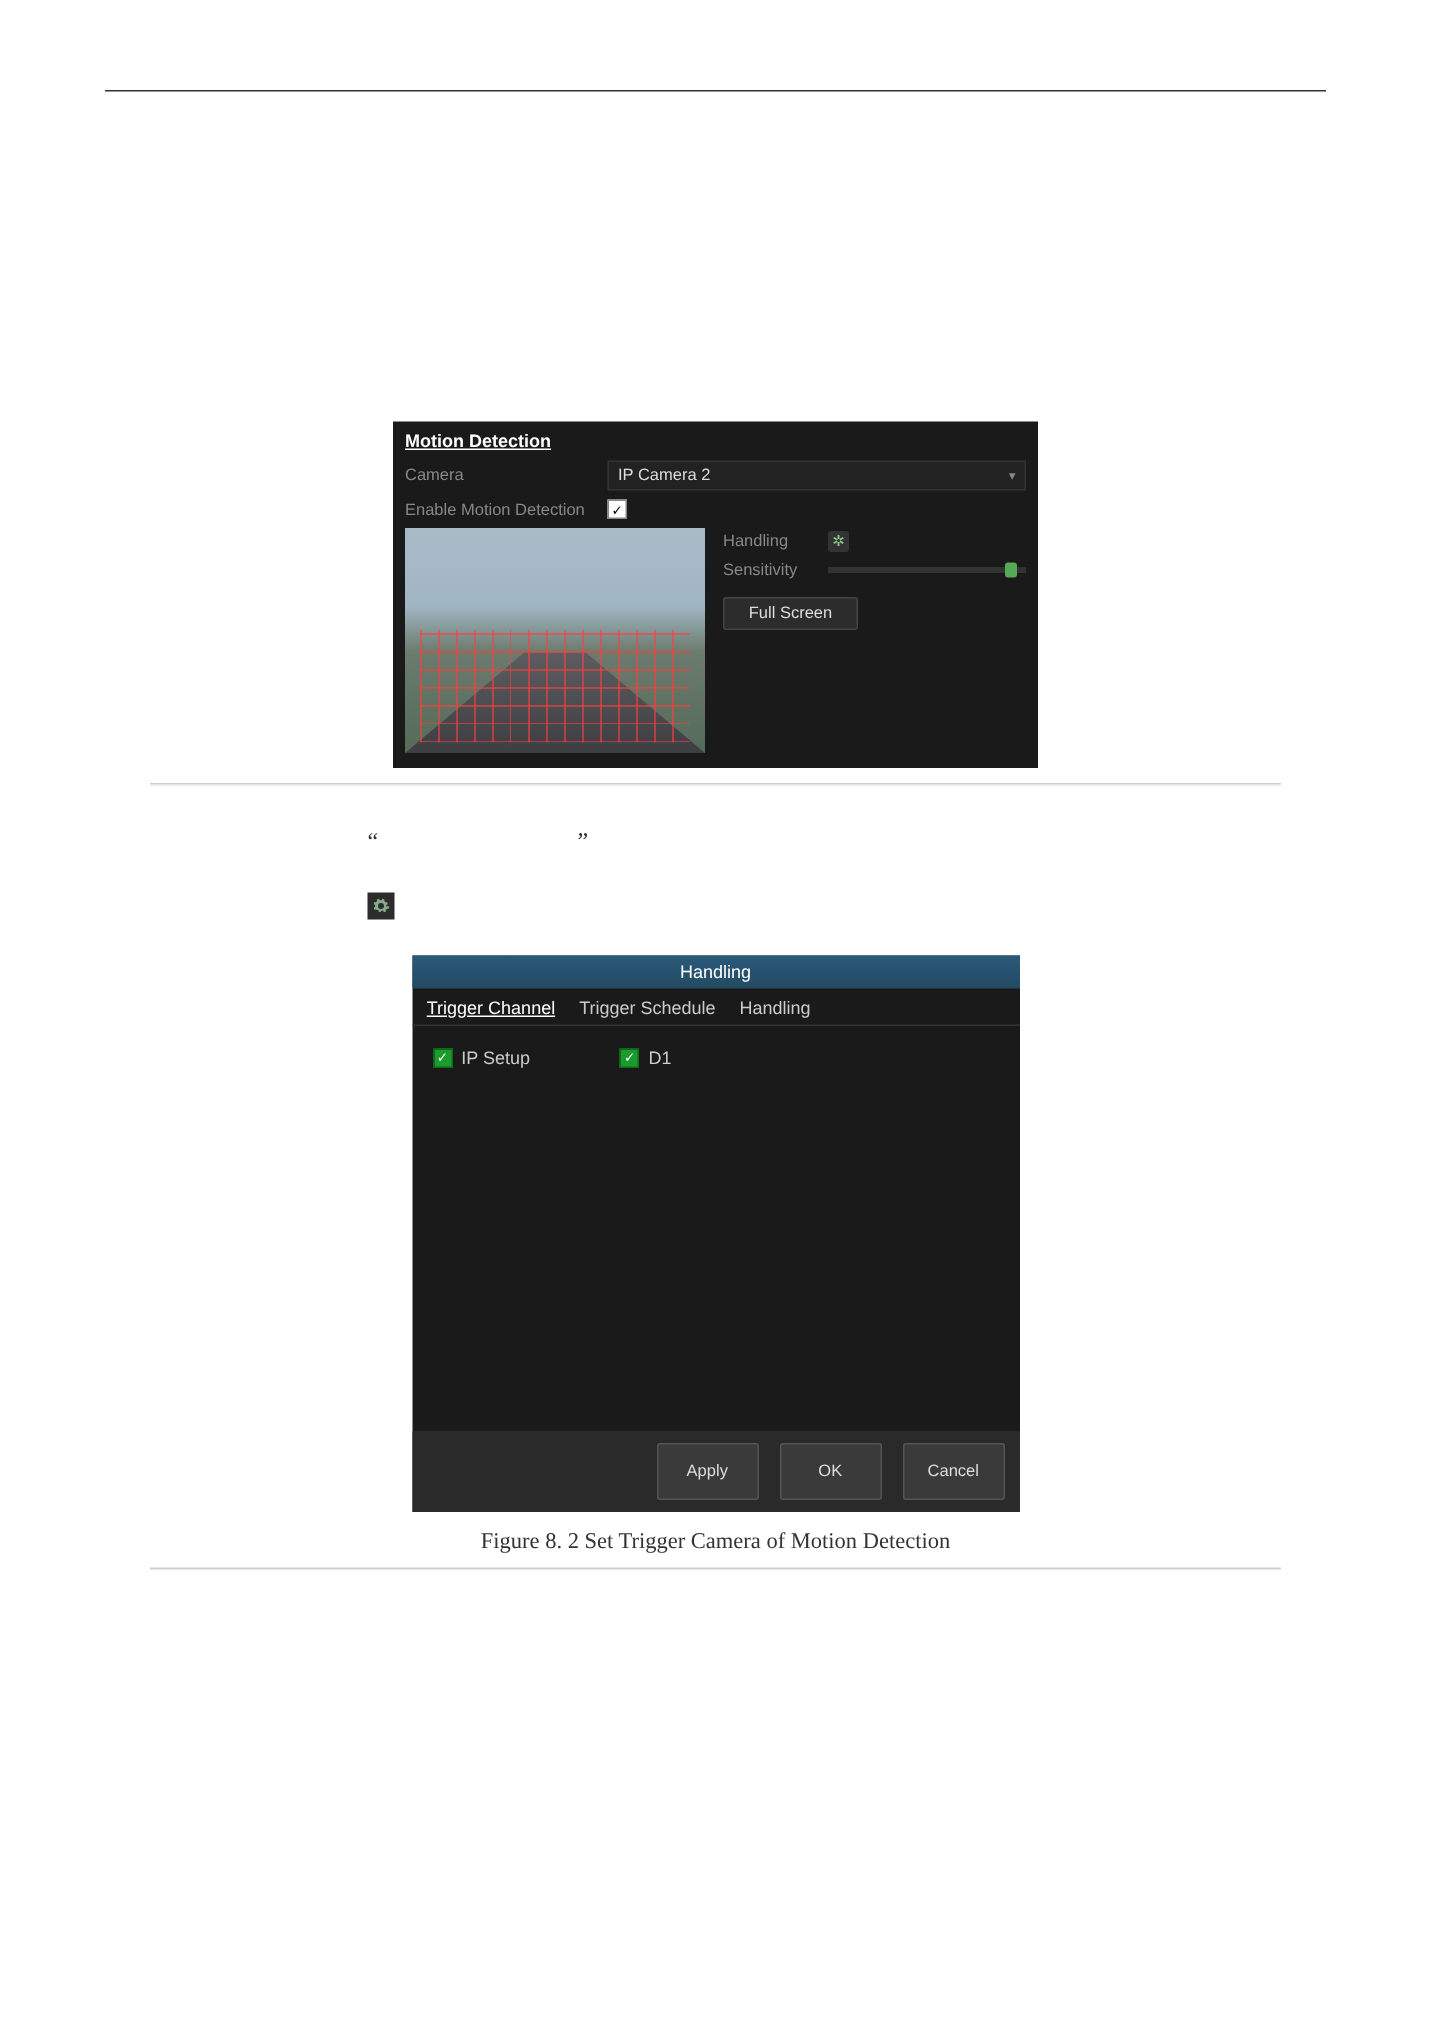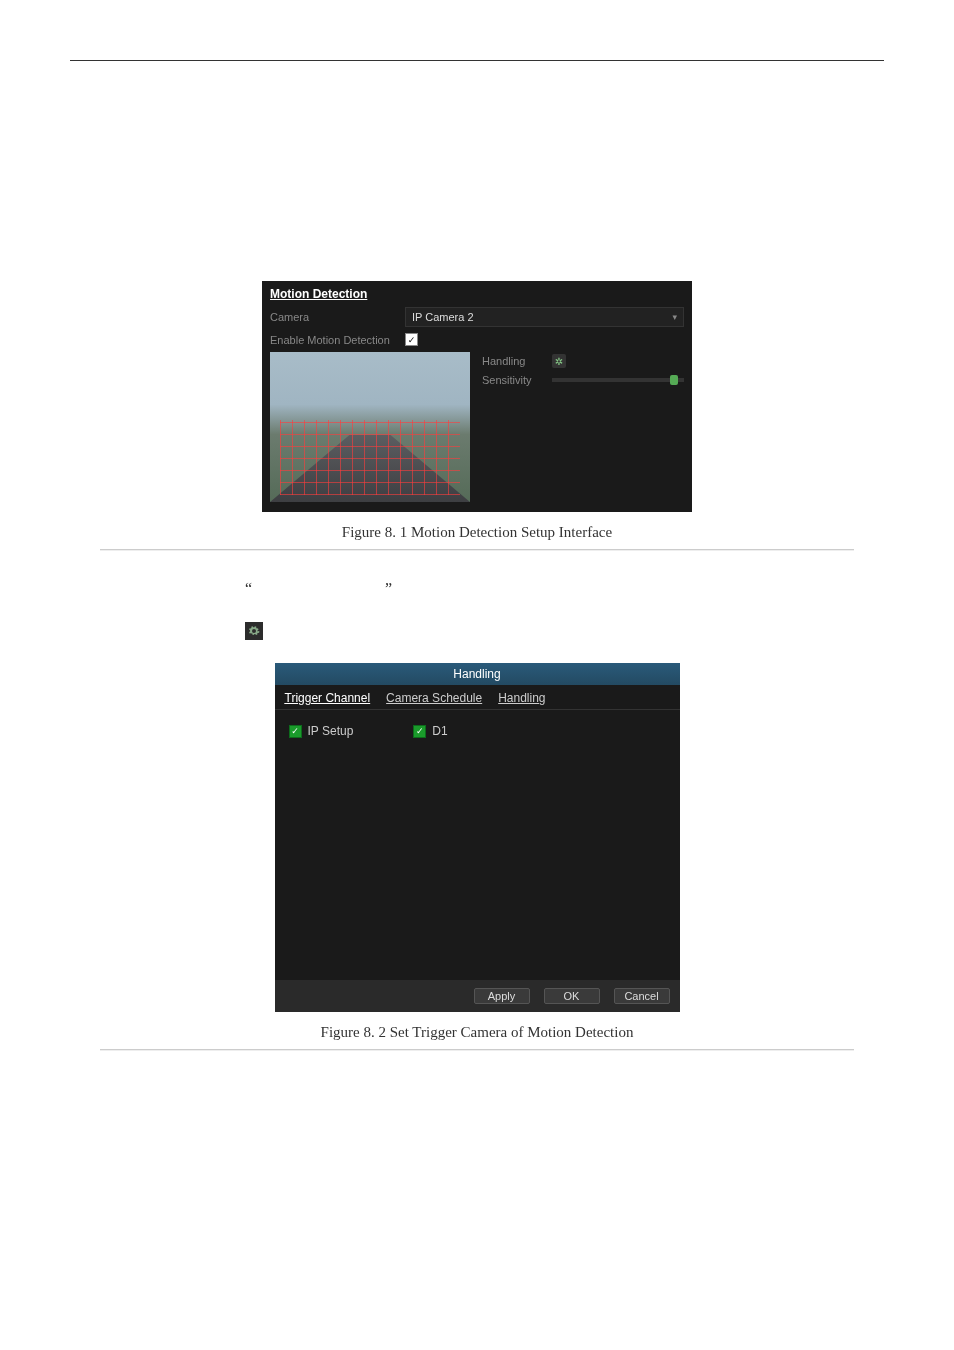--- a/index.html
+++ b/index.html
@@ -177,21 +177,20 @@
     color: #fff;
     text-align: center;
     padding: 4px 0;
     font-size: 12px;
   }
   .fig82 .tabs {
     display: flex;
     gap: 16px;
     padding: 6px 10px 4px 10px;
     border-bottom: 1px solid #333;
-    text-decoration: underline;
   }
   .fig82 .tab { color: #ccc; }
   .fig82 .tab.active { color: #fff; text-decoration: underline; }
   .fig82 .body {
     padding: 14px 14px 0 14px;
     height: 270px;
   }
   .fig82 .camrow {
     display: flex;
     align-items: center;
@@ -211,22 +210,22 @@
     background: #2a2a2a;
     padding: 8px 10px;
     display: flex;
     justify-content: flex-end;
     gap: 14px;
   }
   .fig82 .dbtn {
     background: #3a3a3a;
     border: 1px solid #555;
     color: #ddd;
-    padding: 1px 0;
-    width: 56px;
+    padding: 12px 0;
+    width: 68px;
     text-align: center;
     border-radius: 2px;
     font-size: 11px;
   }
 </style>
 </head>
 <body>
 
 <div class="page">
   <div class="toprule"></div>
@@ -258,45 +257,47 @@
           <div class="rowr">
             <div class="rlbl">Handling</div>
             <span class="gear">✲</span>
           </div>
           <div class="rowr">
             <div class="rlbl">Sensitivity</div>
             <div class="slider">
               <div class="thumb"></div>
             </div>
           </div>
+          <div class="btnrow">
+            <div class="btn">Full Screen</div>
+          </div>
         </div>
       </div>
     </div>
   </div>
 
-  <div class="caption">Figure 8. 1  Motion Detection Setup Interface</div>
   <hr class="hr">
 
   <div class="quotes">
     <span class="q1">“</span>
     <span class="q2">”</span>
   </div>
 
   <div class="gearbox">
     <svg viewBox="0 0 24 24" fill="#8a8">
       <path d="M12 8a4 4 0 1 0 0 8 4 4 0 0 0 0-8zm9 4l2 1-1 3-2-.5a9 9 0 0 1-1.7 1.7l.5 2-3 1-1-2a9 9 0 0 1-2.4 0l-1 2-3-1 .5-2A9 9 0 0 1 5.2 16.5L3.2 17l-1-3 2-1a9 9 0 0 1 0-2.4l-2-1 1-3 2 .5A9 9 0 0 1 6.9 5.4L6.4 3.4l3-1 1 2a9 9 0 0 1 2.4 0l1-2 3 1-.5 2a9 9 0 0 1 1.7 1.7l2-.5 1 3-2 1a9 9 0 0 1 0 2.4z"></path>
     </svg>
   </div>
 
   
   <div class="fig82">
     <div class="dlgtitle">Handling</div>
     <div class="tabs">
       <div class="tab active">Trigger Channel</div>
-      <div class="tab">Camera Schedule</div>
+      <div class="tab">Trigger Schedule</div>
       <div class="tab">Handling</div>
     </div>
     <div class="body">
       <div class="camrow">
         <div class="grp">
           <div class="chk2">✓</div>
           <span>IP Setup</span>
         </div>
         <div class="grp">
           <div class="chk2">✓</div>

